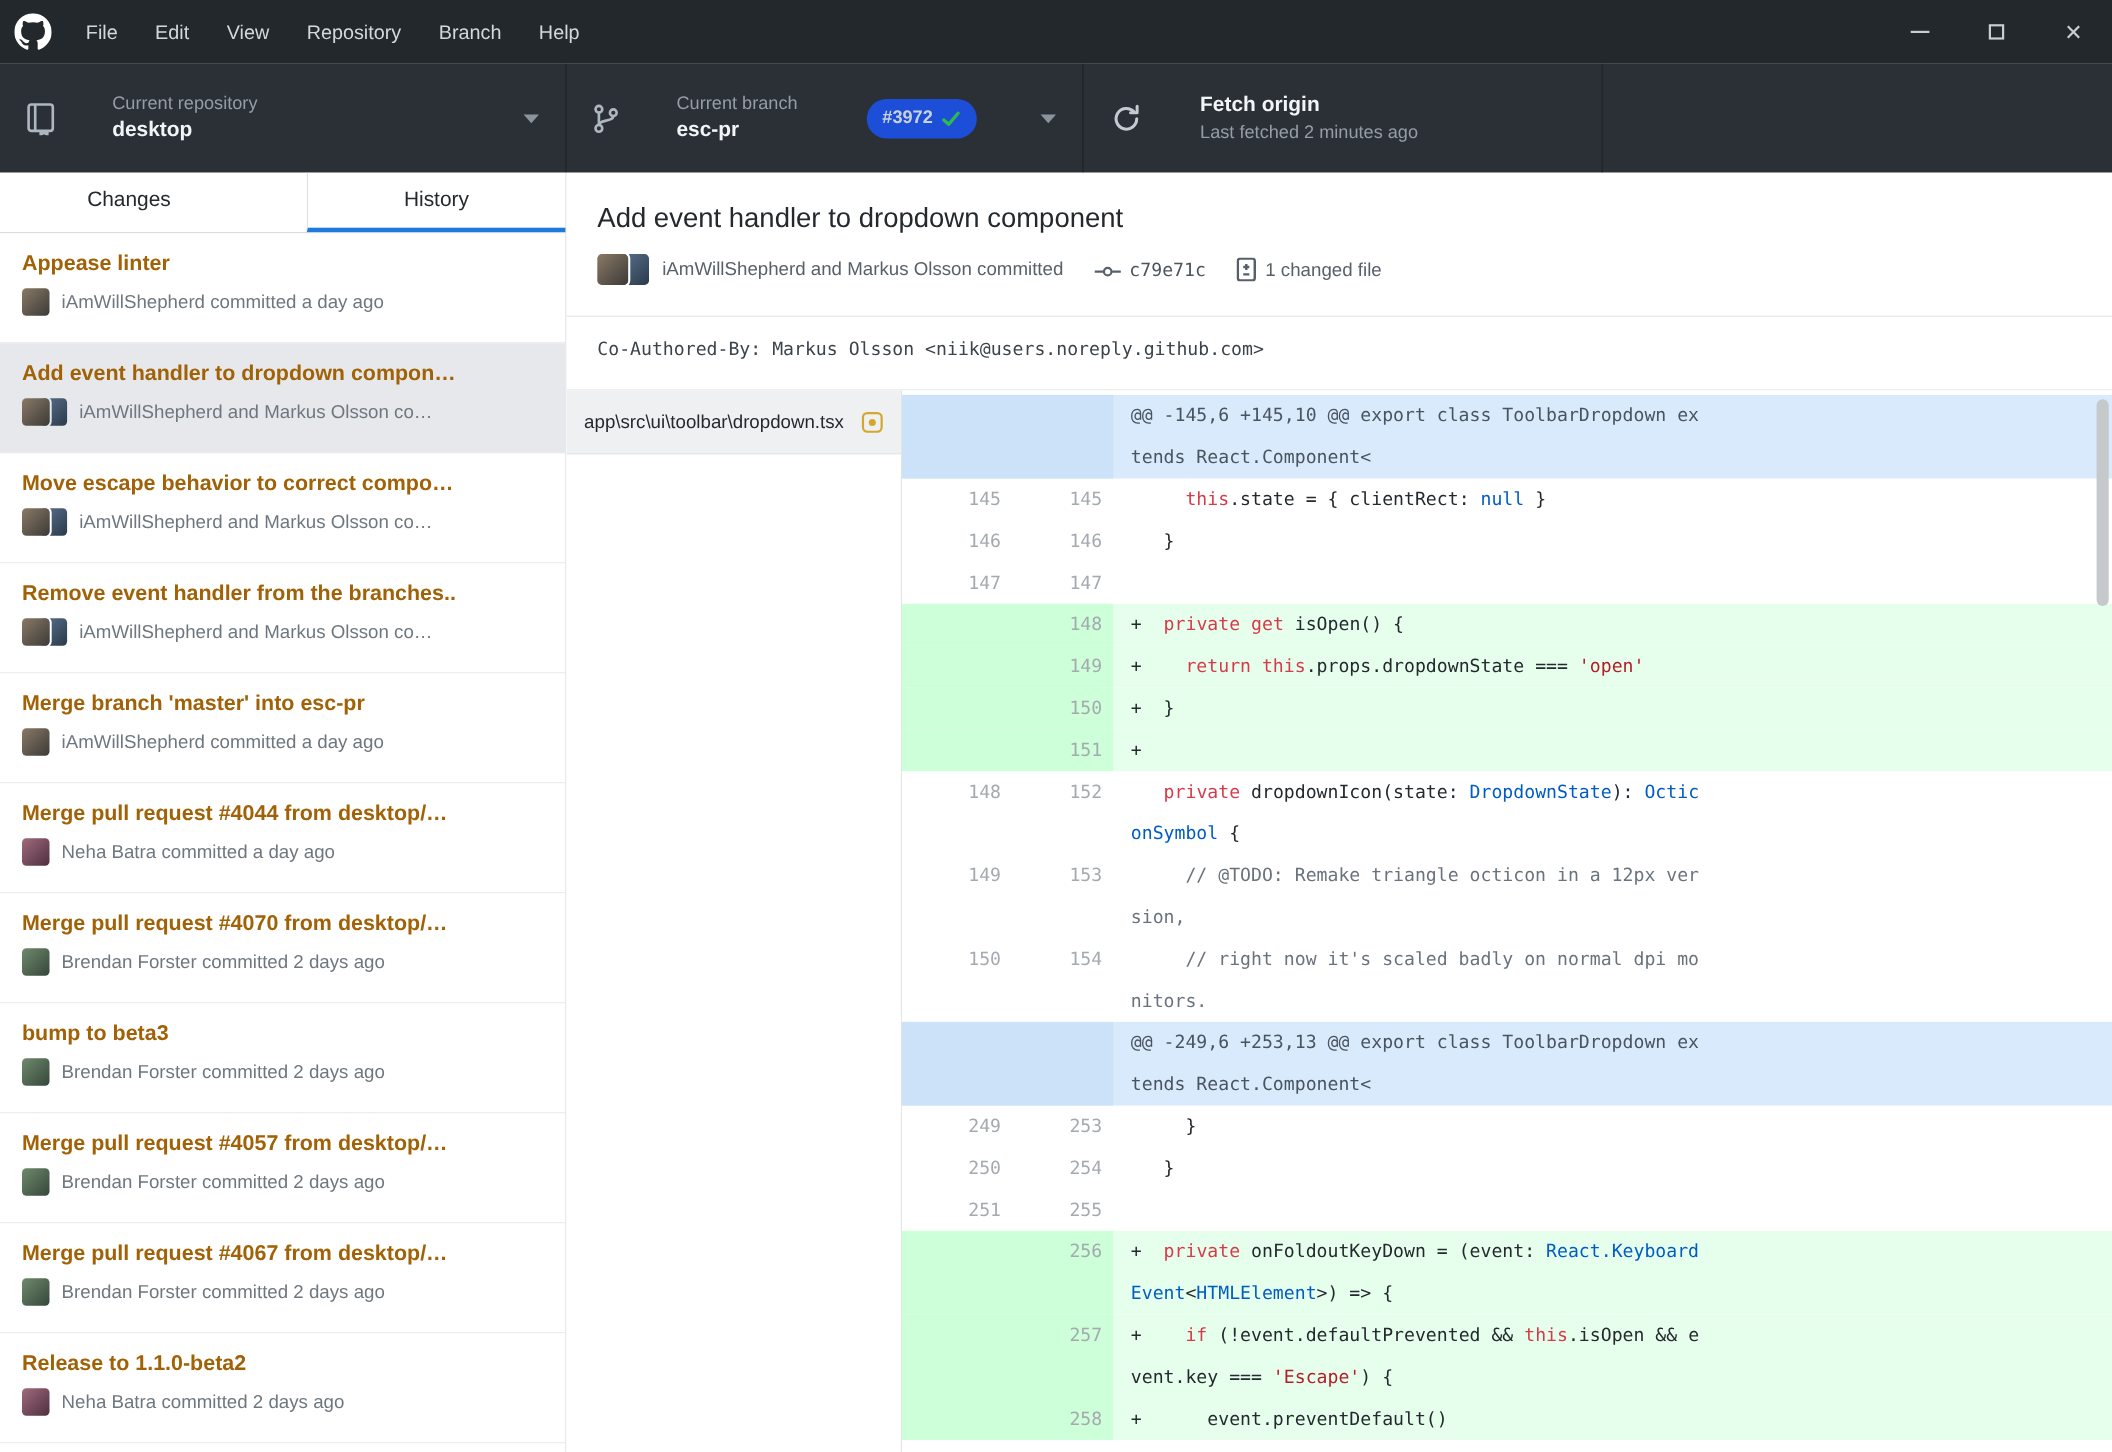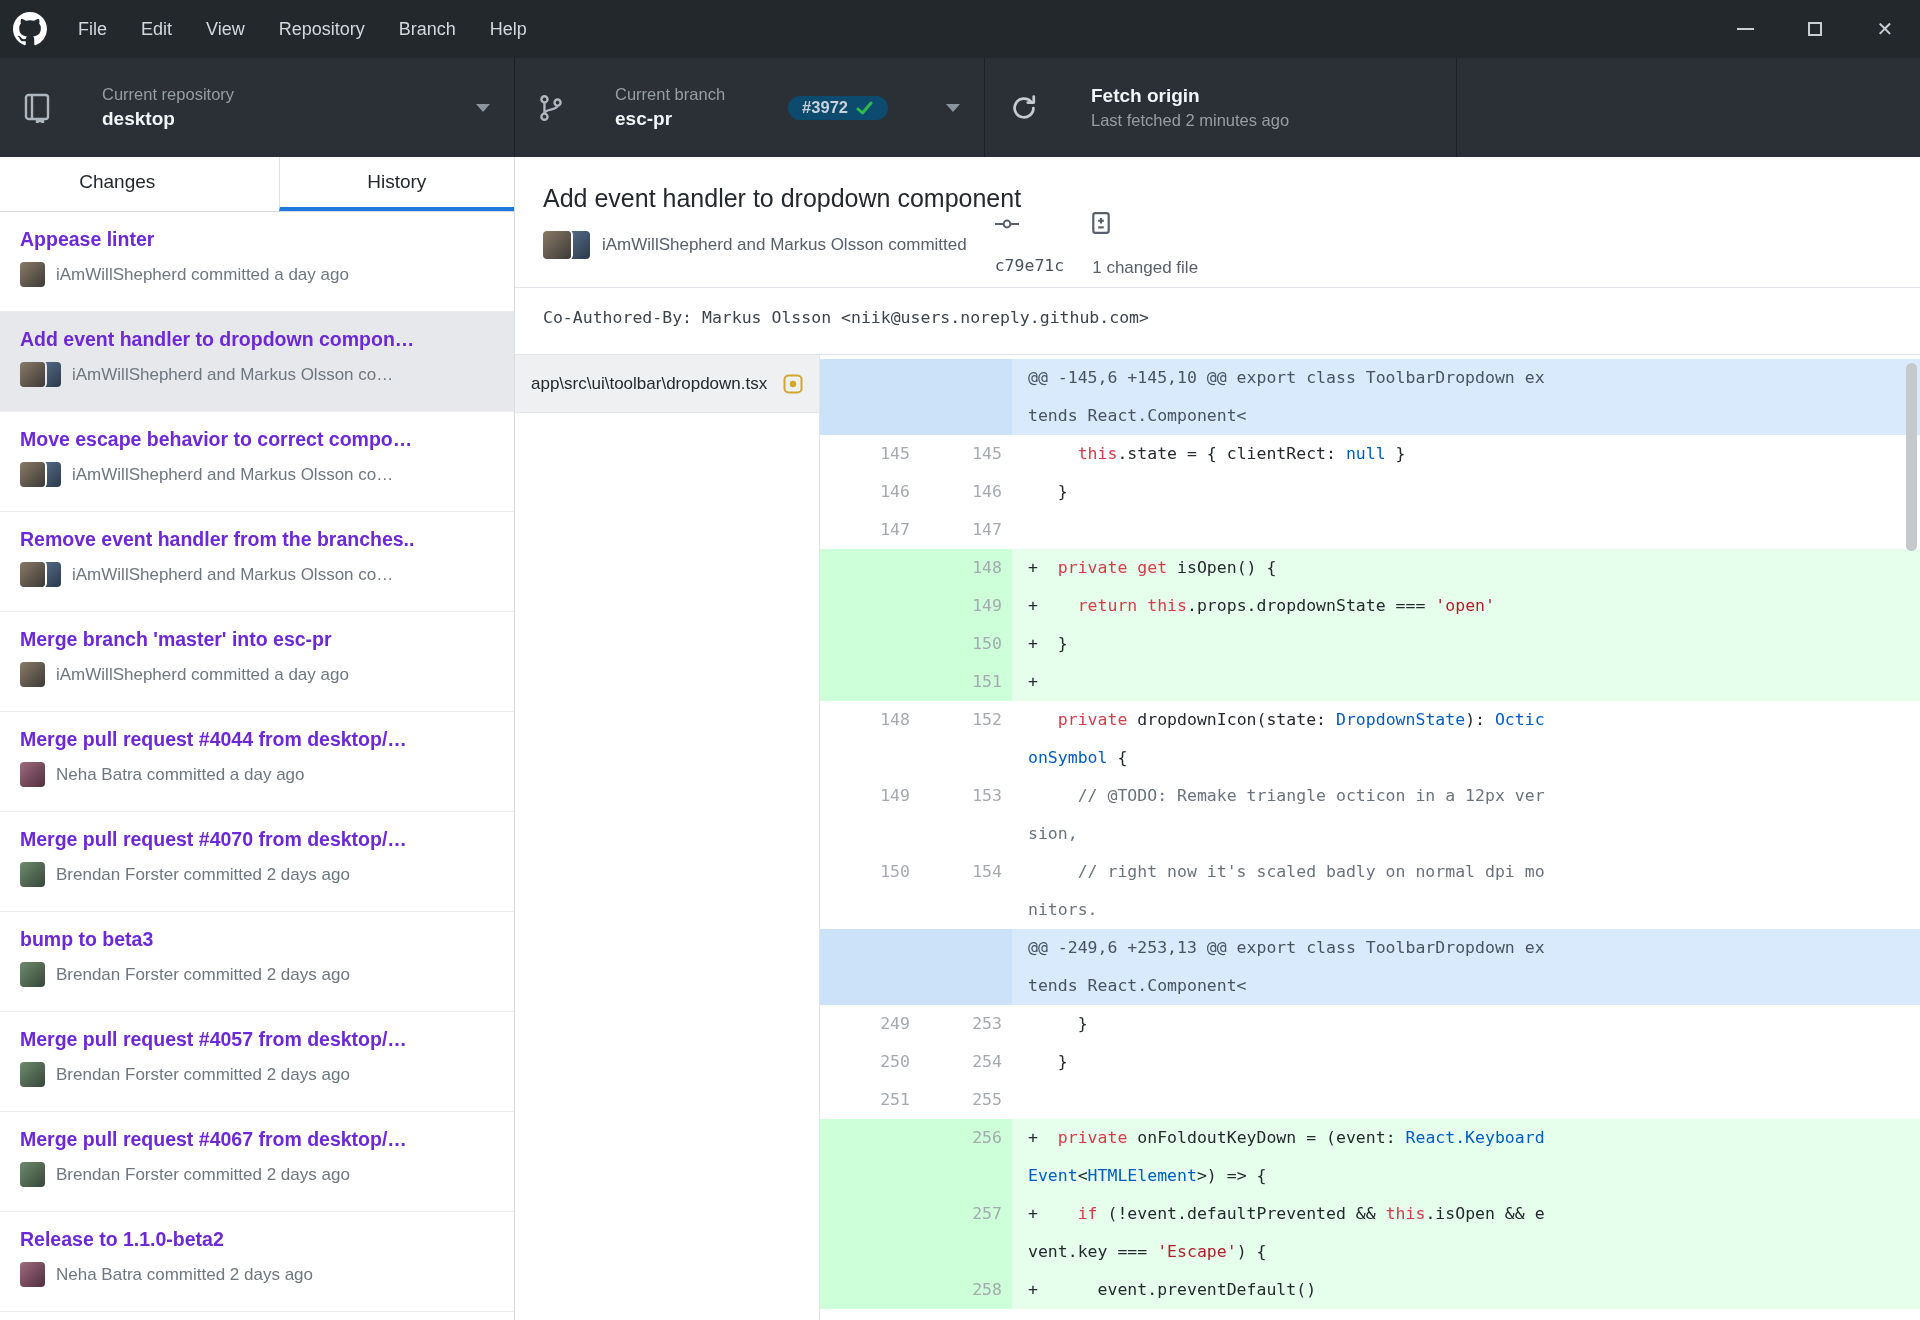--- a/index.html
+++ b/index.html
@@ -23,53 +23,53 @@
   .tb-sec { display:flex; align-items:center; padding:0 24px; border-right:1px solid #1d2125;gap:36px; }
   .tb-sec.repo { width:515px; flex:none; }
   .tb-sec.branch { width:470px; flex:none; }
   .tb-sec.fetch { width:472px; flex:none; }
   .tb-icon { flex:none; margin-right:16px; display:flex; }
   .tb-text { display:flex; flex-direction:column; justify-content:center; min-width:0; }
   .tb-label { font-size:16.5px; color:#959da5; margin-bottom:4px; }
   .tb-value { font-size:19px; font-weight:700; color:#f2f5f8; }
   .tb-sub { font-size:16.5px; color:#959da5; margin-top:4px; }
   .chevron { margin-left:auto; width:0; height:0; border-left:7px solid transparent; border-right:7px solid transparent; border-top:8px solid #8b949e; flex:none; }
-  .pr-badge { margin-left:auto; background:#0c4a6e; border-radius:18px; height:24px; display:flex; align-items:center; padding:0 14px; gap:8px; flex:none; }
+  .pr-badge { margin-left:auto; background:#1d4ed8; border-radius:18px; height:36px; display:flex; align-items:center; padding:0 14px; gap:8px; flex:none; }
   .pr-badge span { color:#c9d1d9; font-size:16.5px; font-weight:600; }
   .branch .chevron { margin-left:22px; }
 
   
   .body { flex:1; display:flex; min-height:0; }
 
   
   .sidebar { width:515px; flex:none; border-right:1px solid #d9dcdf; display:flex; flex-direction:column; background:#fff; }
   .tabs { height:55px; display:flex; flex:none; border-bottom:1px solid #d8dbde;gap:44px; }
   .tab { flex:1; display:flex; align-items:center; justify-content:center; font-size:19px; color:#24292e; border-bottom:4px solid transparent; }
   .tab + .tab { border-left:1px solid #e0e3e6; }
   .tab.active { border-bottom-color:#1e7adc; }
   .commit-list { flex:1; overflow:hidden; }
   .commit-item { height:100px; padding:16px 20px 0 20px; border-bottom:1px solid #ececee; }
   .commit-item.selected { background:#e6e8eb; }
-  .ci-title { font-size:19.5px; font-weight:700; color:#6d28d9; white-space:nowrap; overflow:hidden; }
+  .ci-title { font-size:19.5px; font-weight:700; color:#a16207; white-space:nowrap; overflow:hidden; }
   .ci-meta { display:flex; align-items:center; margin-top:11px; }
   .ci-meta-text { font-size:17px; color:#6e777f; margin-left:11px; white-space:nowrap; overflow:hidden; }
   .avatar-group { display:flex; flex:none; }
   .avatar { width:25px; height:25px; border-radius:4px; flex:none; position:relative; }
   .avatar + .avatar { margin-left:-9px; z-index:0; }
   .avatar:first-child { z-index:1; box-shadow:0 0 0 2px #fff; }
   .commit-item.selected .avatar:first-child { box-shadow:0 0 0 2px #e6e8eb; }
 
   
   .main { flex:1; display:flex; flex-direction:column; min-width:0; background:#fff; }
   .commit-header { padding:25px 28px 0 28px; height:131px; flex:none; border-bottom:1px solid #e1e4e8; }
   .commit-title { font-size:25px; font-weight:400; color:#24292e; line-height:32px; white-space:nowrap; overflow:hidden; }
   .commit-meta { display:flex; align-items:center; margin-top:15px; height:32px; }
   .commit-meta .avatar { width:28px; height:28px; }
   .meta-authors { font-size:17px; color:#586069; margin-left:12px; margin-right:28px; }
-  .meta-group { display:flex; align-items:flex-start; gap:24px; margin-right:28px;flex-direction:column; }
+  .meta-group { display:flex; align-items:flex-end; gap:8px; margin-right:28px; }
   .meta-sha { font-family:"DejaVu Sans Mono","Liberation Mono",monospace; font-size:16.5px; color:#4a545e; }
   .meta-files { font-size:17px; color:#586069; }
   .commit-desc { padding:20px 28px; border-bottom:1px solid #e1e4e8; flex:none; height:67px; }
   .desc-text { font-family:"DejaVu Sans Mono","Liberation Mono",monospace; font-size:16.5px; color:#3b434b; white-space:pre; }
 
   .lower { flex:1; display:flex; min-height:0; }
   .file-panel { width:305px; flex:none; border-right:1px solid #e1e4e8; background:#fff; }
   .file-row { height:58px; display:flex; align-items:center; padding:0 16px; background:#eef0f2; border-bottom:1px solid #e1e4e8; }
   .file-path { font-size:17px; color:#24292e; white-space:nowrap; overflow:hidden; }
   .file-status { margin-left:auto; flex:none; display:flex; }

